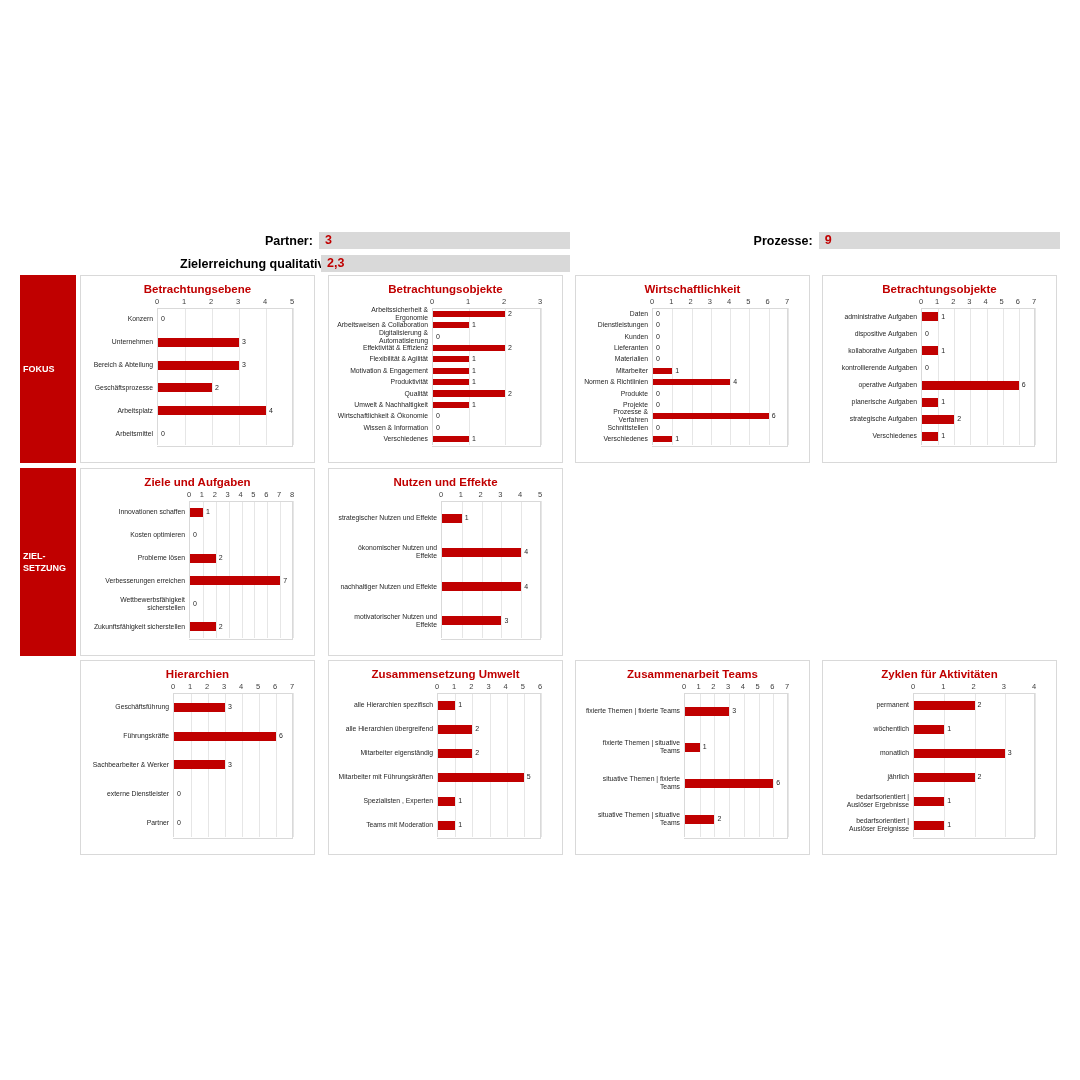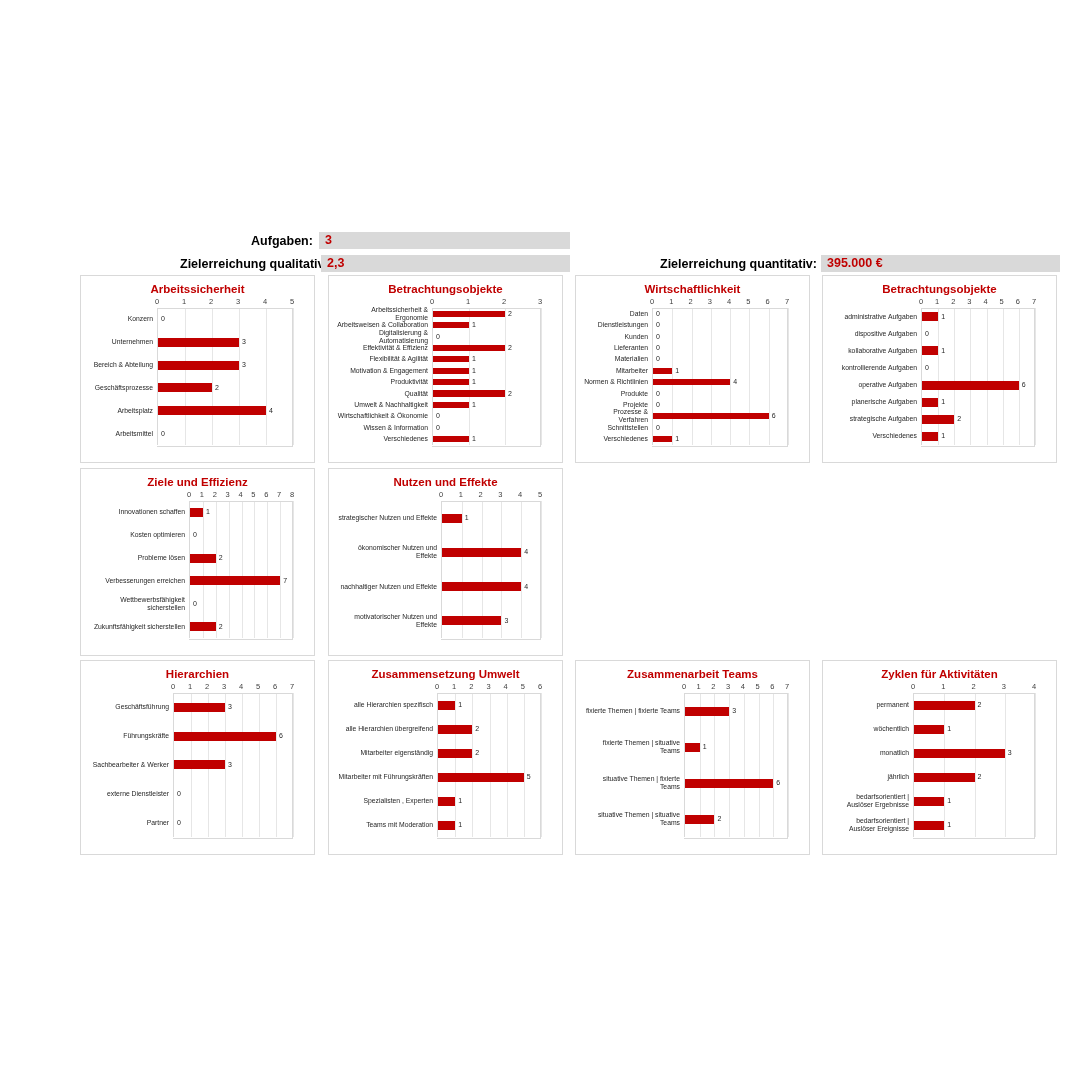--- a/index.html
+++ b/index.html
@@ -139,35 +139,41 @@
     border-left: none;
     pointer-events: none;
   }
 </style>
 </head>
 <body>
 
 <div id="page">
 
   <div class="kpi-row" style="left:180px; top:232px; width:390px;">
-    <div class="kpi-label" style="width:135px;">Aufgaben:</div>
+    <div class="kpi-label" style="width:135px;">Partner:</div>
     <div class="kpi-value" style="width:255px;">3</div>
   </div>
   <div class="kpi-row" style="left:180px; top:255px; width:390px;">
     <div class="kpi-label" style="width:135px;">Zielerreichung qualitativ:</div>
     <div class="kpi-value" style="width:255px;">2,3</div>
   </div>
-  <div class="kpi-row" style="left:660px; top:255px; width:400px;">
-    <div class="kpi-label" style="width:155px;">Zielerreichung quantitativ:</div>
-    <div class="kpi-value" style="width:245px;">395.000 €</div>
+  <div class="kpi-row" style="left:660px; top:232px; width:400px;">
+    <div class="kpi-label" style="width:155px;">Prozesse:</div>
+    <div class="kpi-value" style="width:245px;">9</div>
   </div>
 
+  <div class="phase" style="left:20px; top:275px; width:56px; height:188px;">
+    <span>FOKUS</span>
+  </div>
+  <div class="phase" style="left:20px; top:468px; width:56px; height:188px;">
+    <span>ZIEL-SETZUNG</span>
+  </div>
 
   <div class="card" style="left:80px; top:275px; width:235px; height:188px;">
-      <div class="card-title">Arbeitssicherheit</div>
+      <div class="card-title">Betrachtungsebene</div>
       <div class="plot">
         <div class="axis-row" style="margin-left: 68px; width: 135px;">
           <span class="axis-tick" style="left: 0px;">0</span>
           <span class="axis-tick" style="left: 27px;">1</span>
           <span class="axis-tick" style="left: 54px;">2</span>
           <span class="axis-tick" style="left: 81px;">3</span>
           <span class="axis-tick" style="left: 108px;">4</span>
           <span class="axis-tick" style="left: 135px;">5</span>
         </div>
         <div class="bars" style="height: 137px;">
@@ -680,21 +686,21 @@
               <div class="bar" style="width: 16.1429px; height: 9px; top: 4.0625px;"></div>
               <span class="bar-val" style="left: 19.1429px; top: 4.5625px;">1</span>
             </div>
           </div>
         </div>
         <div class="plot-frame" style="left: 90px; top: 11px; width: 113px; height: 137px;"></div>
       </div>
     </div>
 
   <div class="card" style="left:80px; top:468px; width:235px; height:188px;">
-      <div class="card-title">Ziele und Effizienz</div>
+      <div class="card-title">Ziele und Aufgaben</div>
       <div class="plot">
         <div class="axis-row" style="margin-left: 100px; width: 103px;">
           <span class="axis-tick" style="left: 0px;">0</span>
           <span class="axis-tick" style="left: 12.875px;">1</span>
           <span class="axis-tick" style="left: 25.75px;">2</span>
           <span class="axis-tick" style="left: 38.625px;">3</span>
           <span class="axis-tick" style="left: 51.5px;">4</span>
           <span class="axis-tick" style="left: 64.375px;">5</span>
           <span class="axis-tick" style="left: 77.25px;">6</span>
           <span class="axis-tick" style="left: 90.125px;">7</span>

